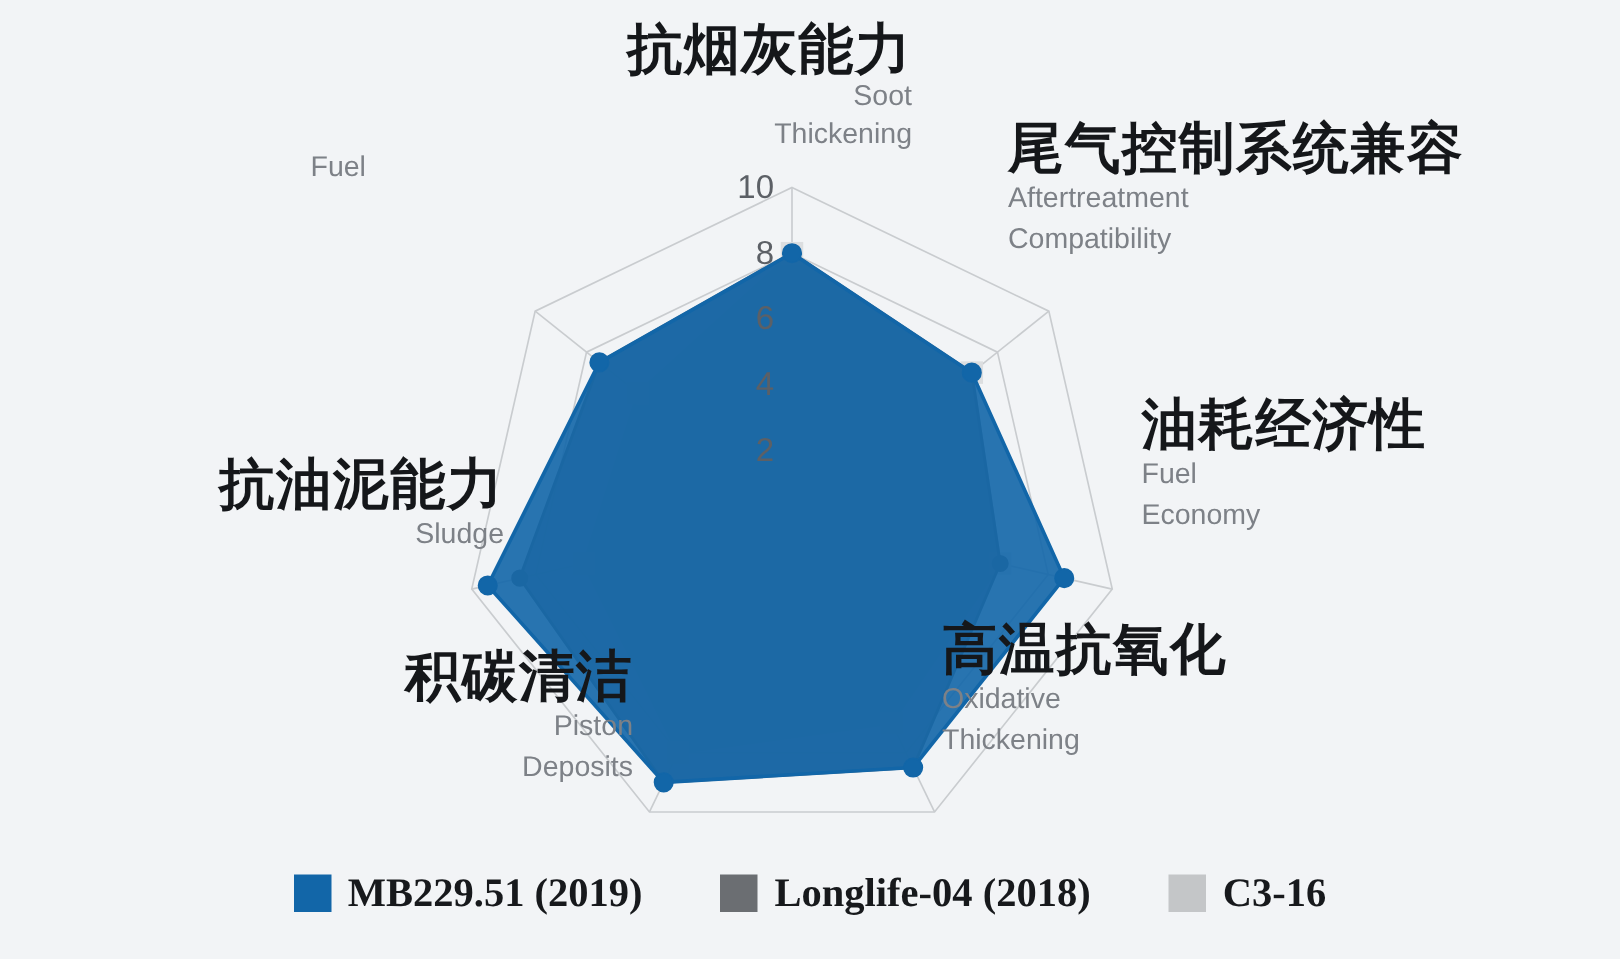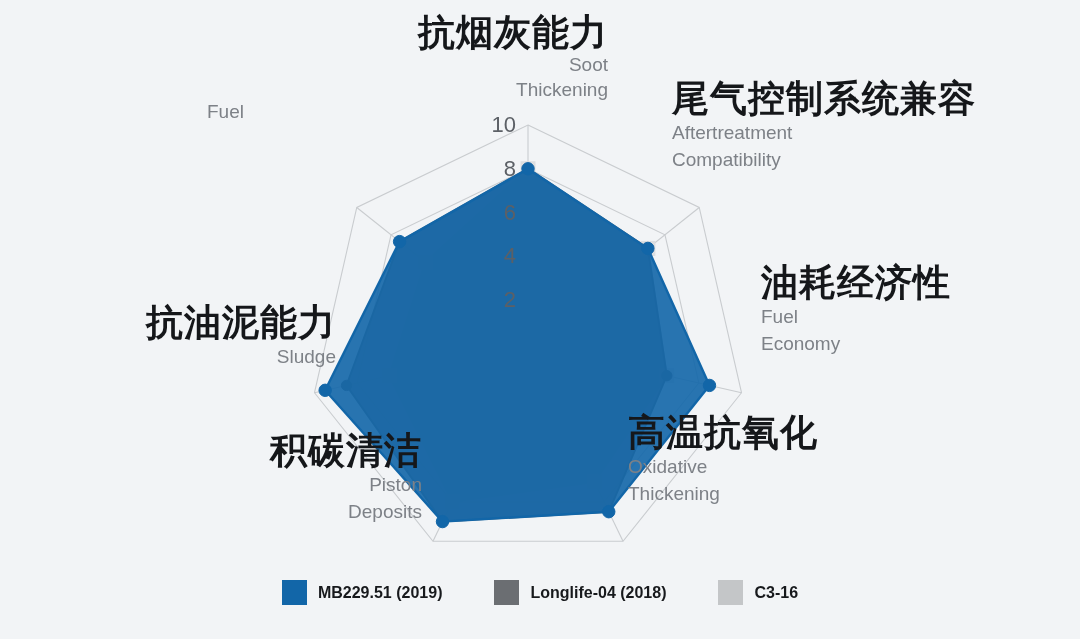--- a/index.html
+++ b/index.html
@@ -50,25 +50,25 @@
     position:absolute;
     left:0;right:0;top:580px;
     display:flex;
     justify-content:center;
     align-items:center;
     gap:52px;
   }
   .legend-item{display:flex;align-items:center;gap:11px;}
   .swatch{width:25px;height:25px;display:block;}
   .legend-text{
-    font-size:16px;
+    font-size:27px;
     font-weight:700;
     color:#17191c;
     white-space:nowrap;
-    font-family:Liberation Sans, sans-serif;
+    font-family:Liberation Serif, serif;
   }
 </style>
 </head>
 <body>
 
 <div id="stage">
 
   <svg id="chart" width="1080" height="639">
     <g id="grid-layer">
         <polygon points="528,300.2 562.2442189320997,316.6911466785875 570.7018425535639,353.7464169072866 547.004107773349,383.46243641412593 508.99589222665094,383.46243641412593 485.2981574464361,353.7464169072866 493.7557810679003,316.6911466785875" fill="none" stroke="#c9cccf" stroke-width="1.1"></polygon>

